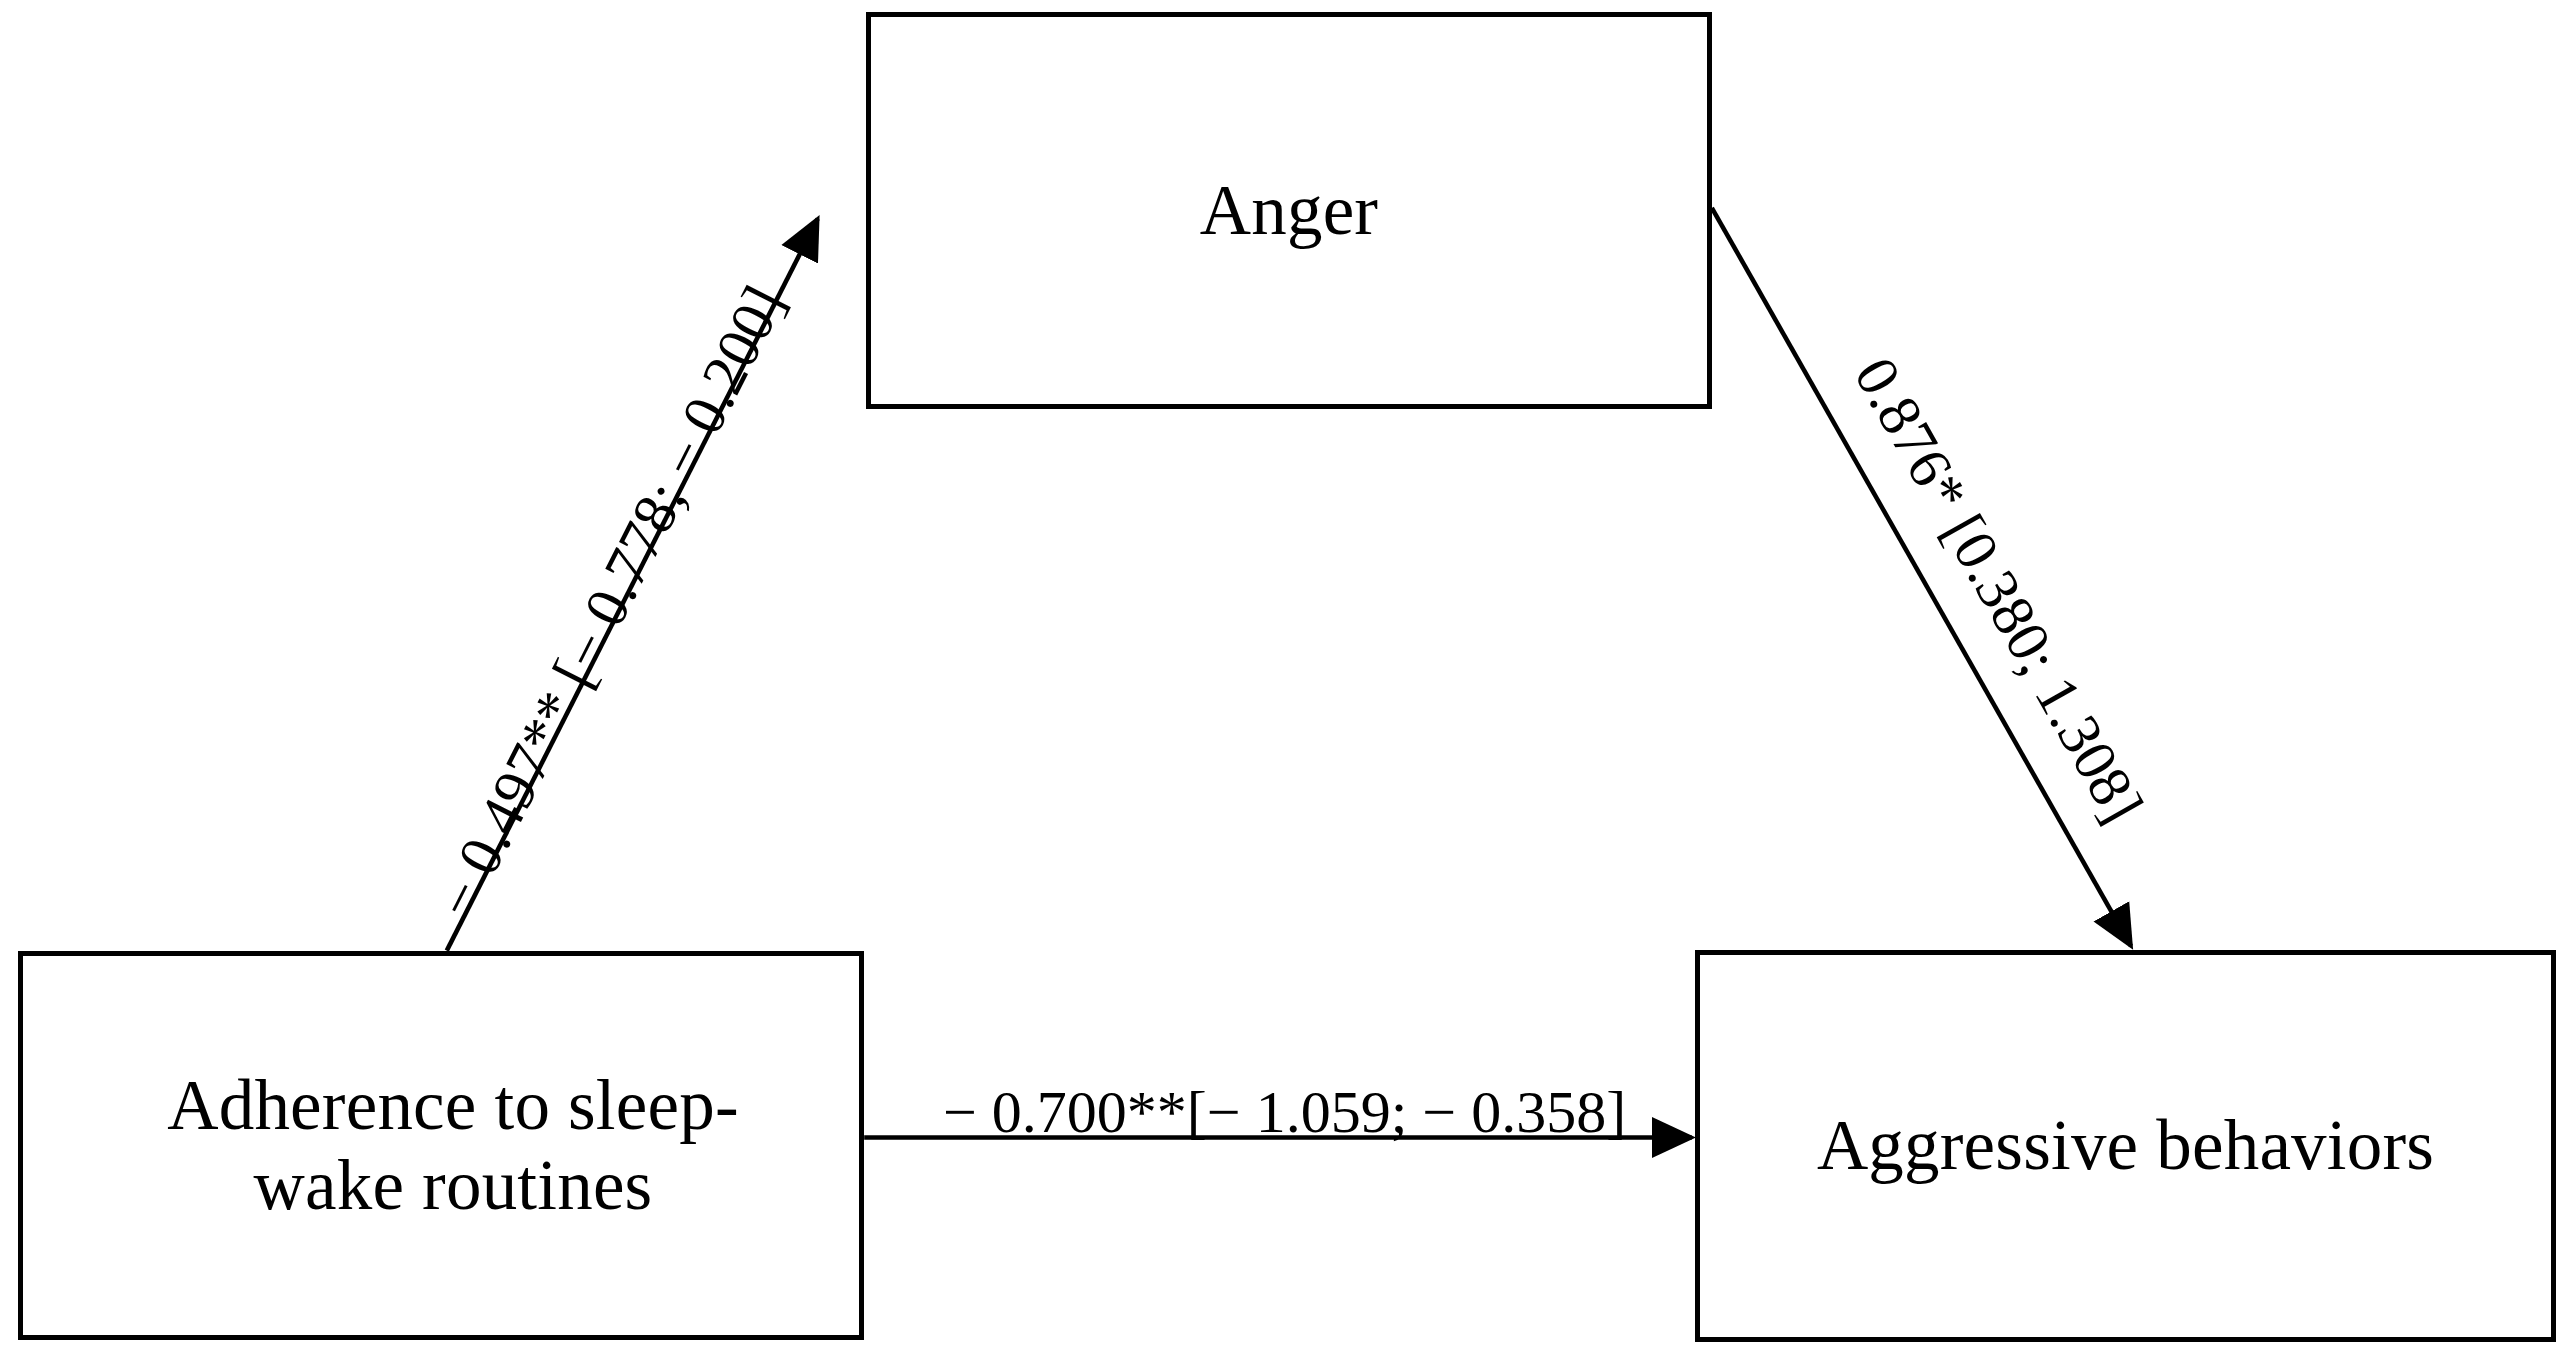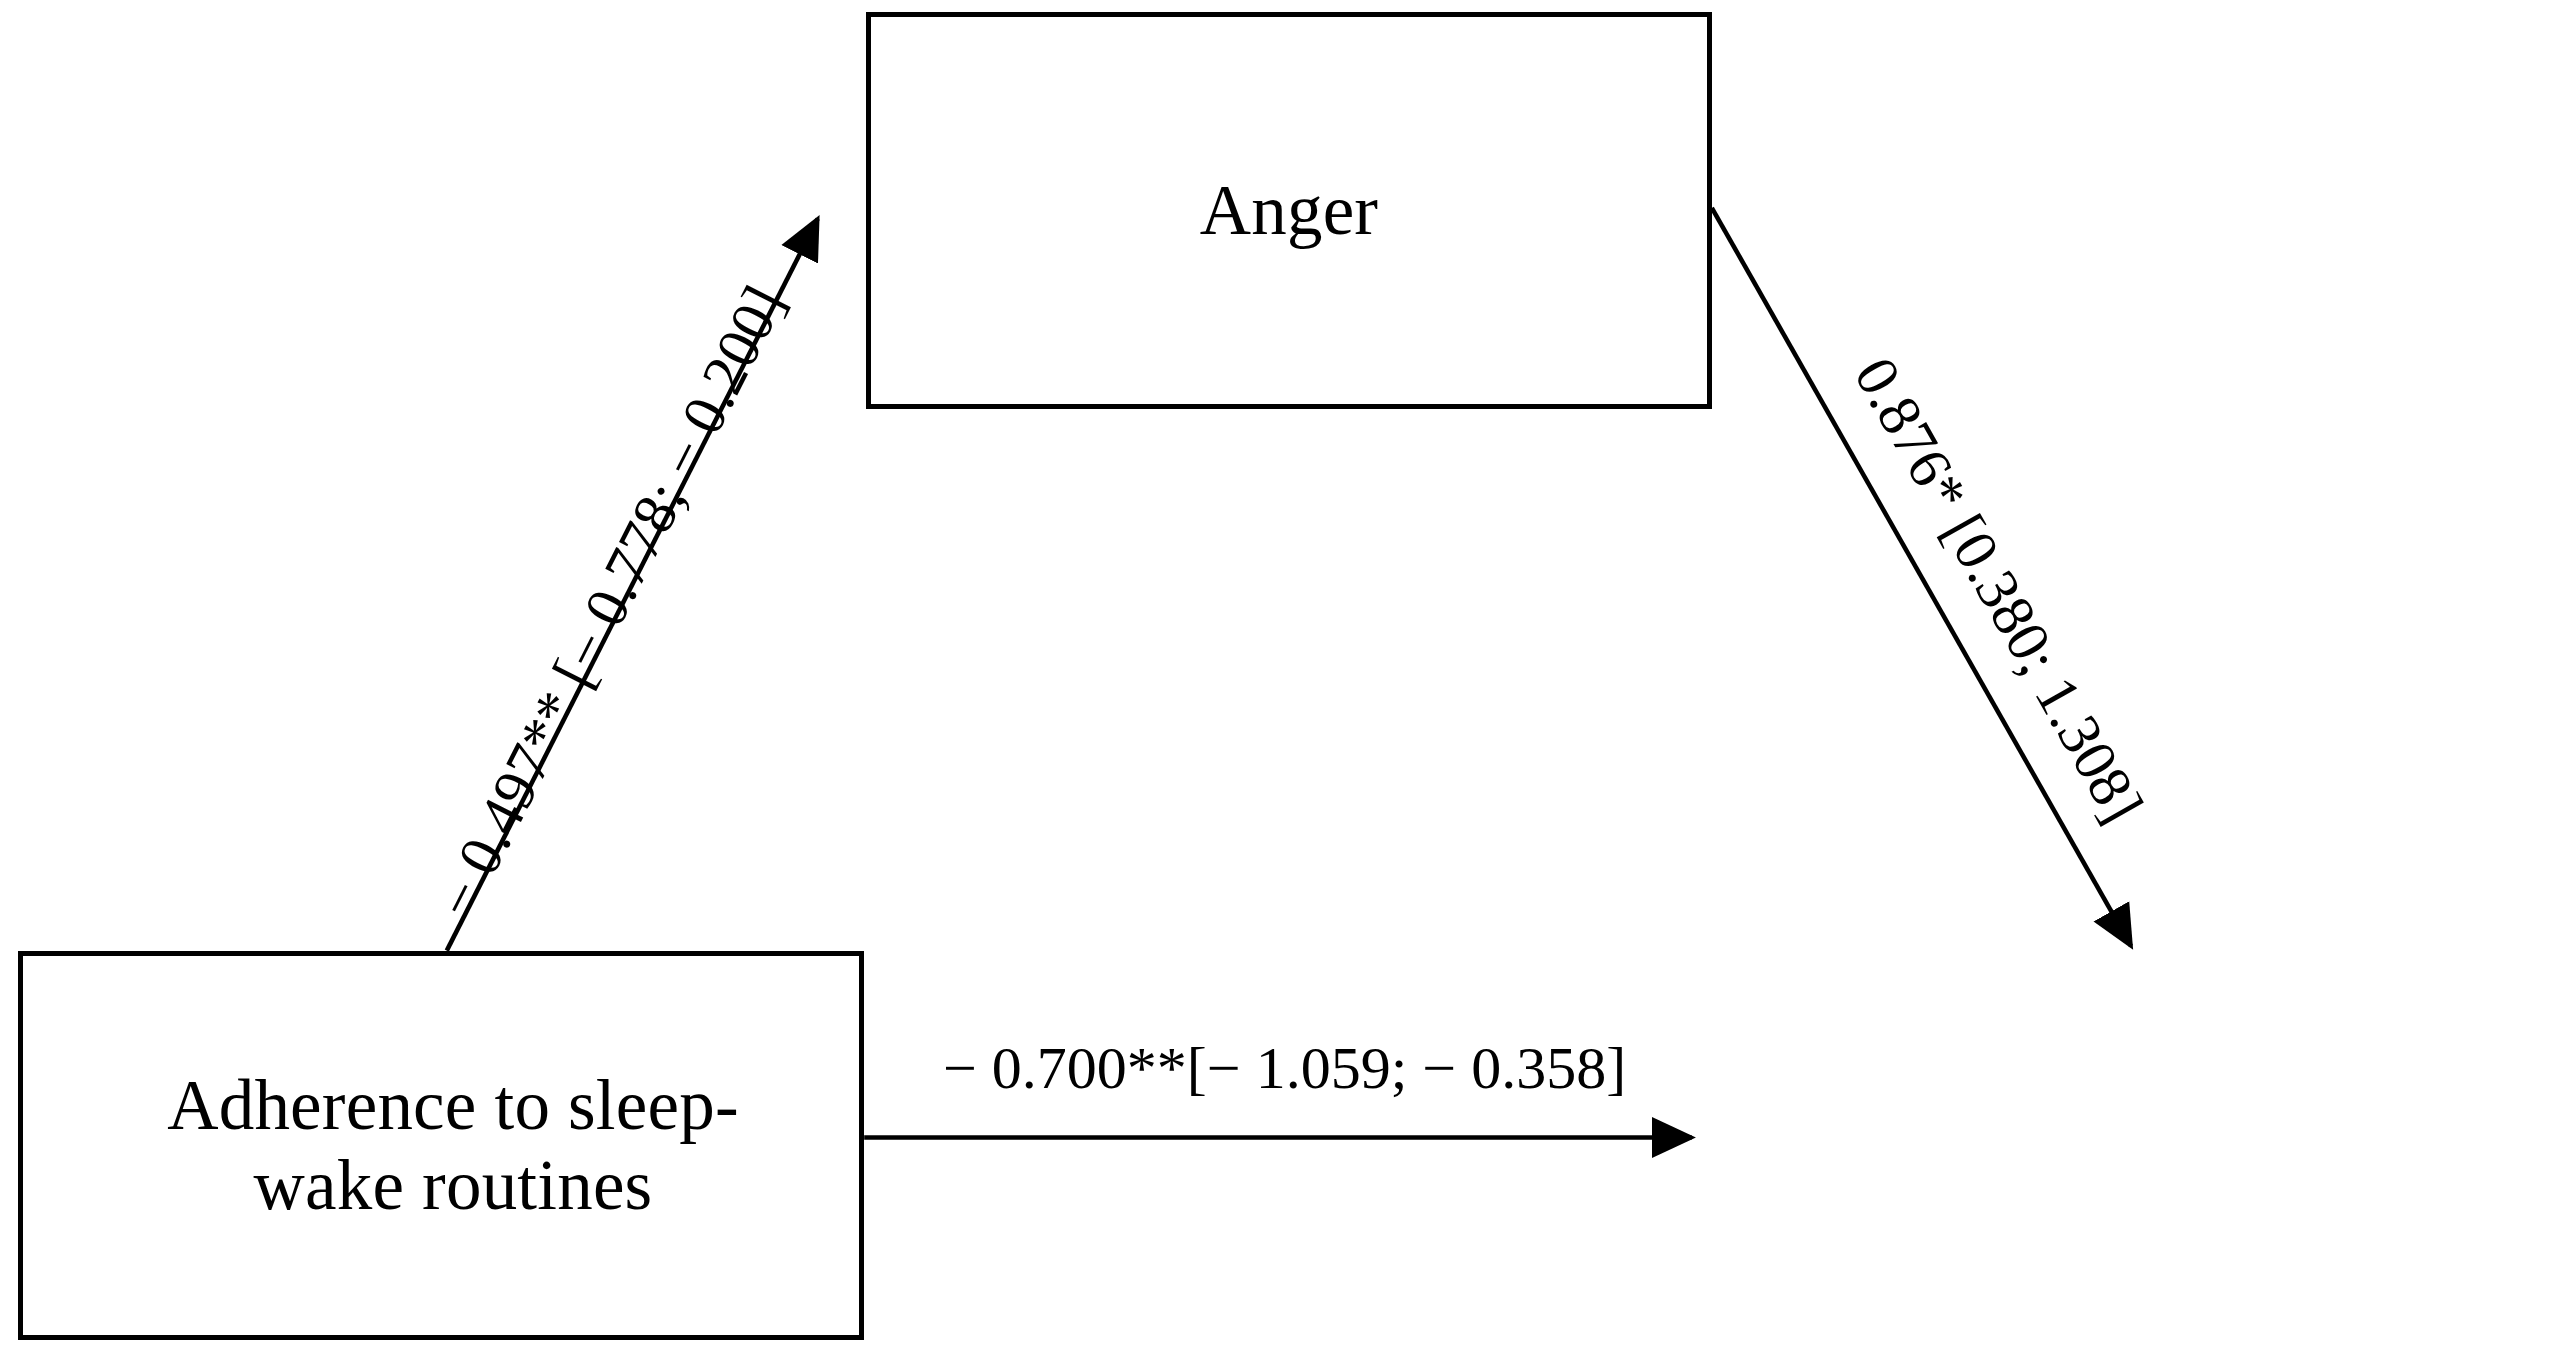--- a/index.html
+++ b/index.html
@@ -79,21 +79,21 @@
     transform-origin: 50% 50%;
   }
   #label-b-path {
     left: 1738px;
     top: 560px;
     transform: rotate(60.5deg);
     transform-origin: 50% 50%;
   }
   #label-c-path {
     left: 943px;
-    top: 1038px;
+    top: 1082px;
   }
 </style>
 </head>
 <body>
 
 <div id="canvas">
 
   <svg id="edges-layer" viewBox="0 0 2826 1490" width="2576" height="1358" xmlns="http://www.w3.org/2000/svg">
     <defs>
       <marker id="arrow-head" viewBox="0 0 12 12" refX="10.5" refY="6" markerWidth="10" markerHeight="10" orient="auto-start-reverse" markerUnits="strokeWidth">
@@ -110,20 +110,23 @@
 
   <div class="node-box" id="box-anger">
     <span class="node-label">Anger</span>
   </div>
 
   <div class="node-box" id="box-adherence">
     <span class="node-label">Adherence to sleep-
 wake routines</span>
   </div>
 
+  <div class="node-box" id="box-aggressive">
+    <span class="node-label">Aggressive behaviors</span>
+  </div>
 
   <div class="edge-label" id="label-a-path">− 0.497** [− 0.778; − 0.200]</div>
 
   <div class="edge-label" id="label-b-path">0.876* [0.380; 1.308]</div>
 
   <div class="edge-label" id="label-c-path">− 0.700**[− 1.059; − 0.358]</div>
 
 </div>
 
 

